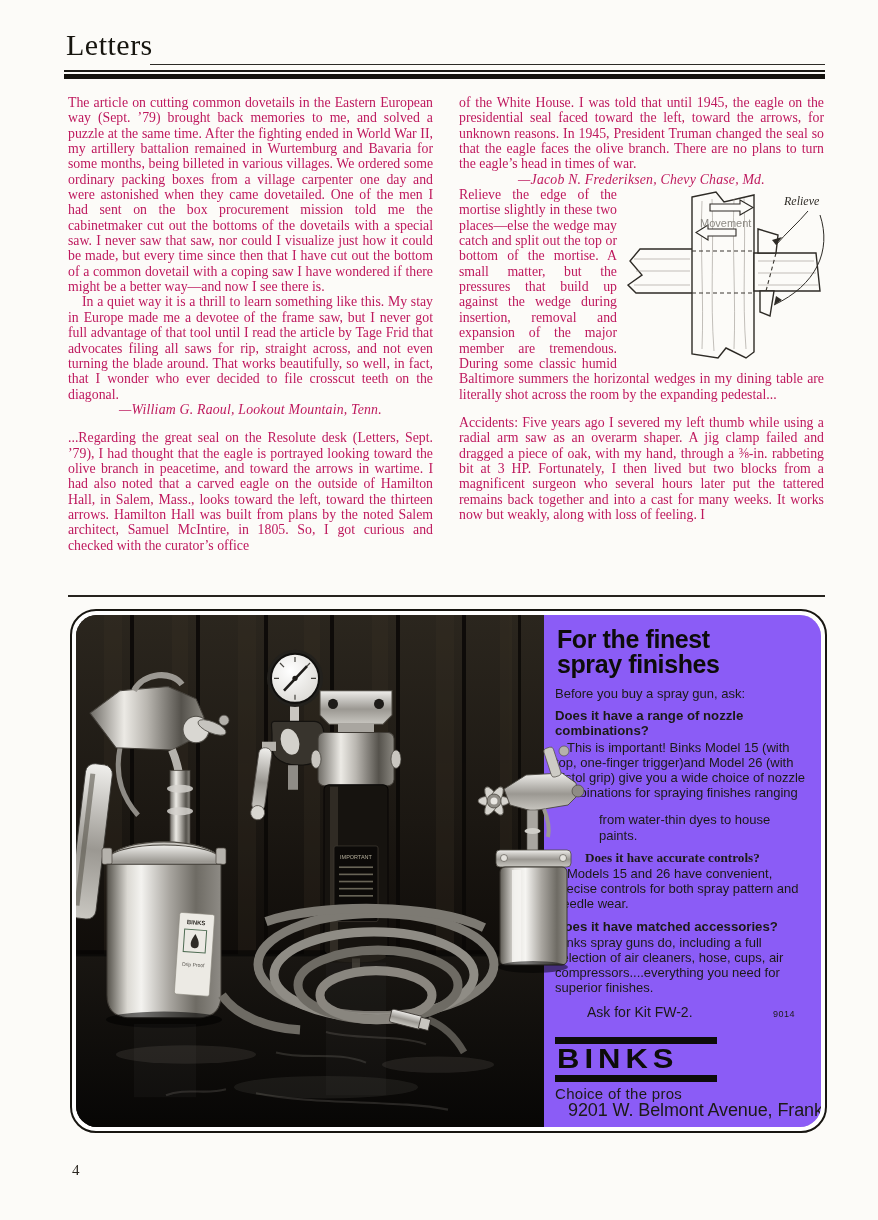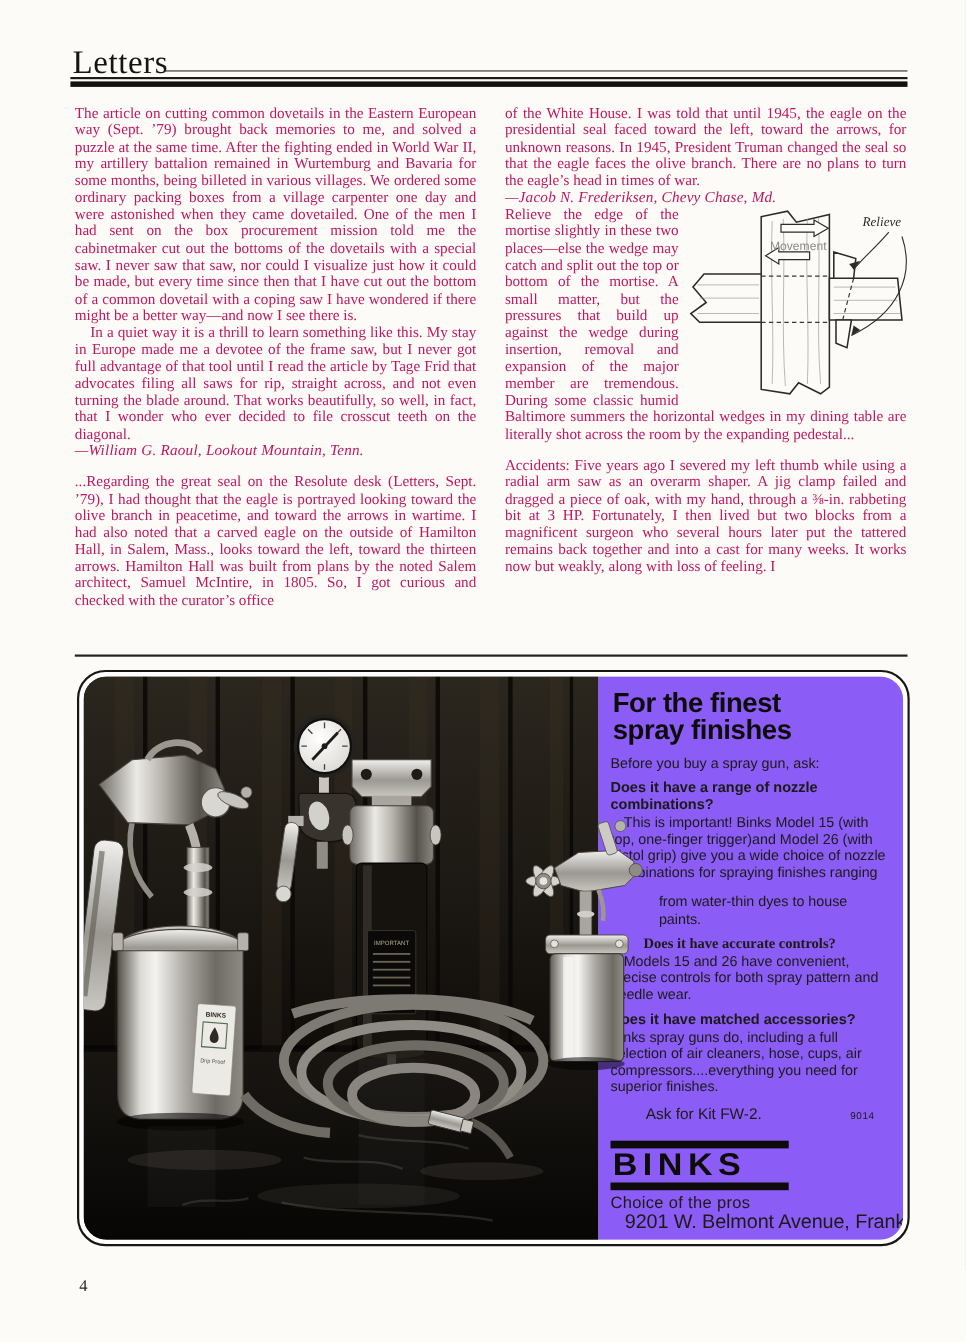--- a/index.html
+++ b/index.html
@@ -1,32 +1,32 @@
 <!DOCTYPE html>
 <html><head>
 <meta charset="utf-8">
 <style>
   html,body{margin:0;padding:0;background:#e8e6e1;}
   .page{position:relative;width:878px;height:1220px;background:#fcfbf8;margin:0 auto;
         font-family:"Liberation Serif",serif;color:#2a2620;overflow:hidden;}
   
-  .masthead-title{position:absolute;left:66px;top:40px;font-size:30px;font-weight:400;
+  .masthead-title{position:absolute;left:66px;top:28px;font-size:30px;font-weight:400;
         letter-spacing:.5px;color:#17150f;}
   .masthead-hairline{position:absolute;left:150px;top:64px;width:675px;height:1px;background:#2c2a26;}
   .masthead-rule-thin{position:absolute;left:64px;top:70px;width:761px;height:2px;background:#1c1a16;}
   .masthead-rule-thick{position:absolute;left:64px;top:74px;width:761px;height:5px;background:#14120e;}
   
   .col{position:absolute;top:95px;width:365px;font-size:13.8px;line-height:15.35px;
         text-align:justify;color:#be185d;}
   .col1{left:68px;}
   .col2{left:459px;}
   .para{margin:0;}
   .para.indent{text-indent:14px;}
   .para.gap{margin-top:13px;}
-  .sig{margin:0;text-align:left;font-style:italic;letter-spacing:.2px;font-family:Liberation Serif, serif;}
+  .sig{margin:0;text-align:center;font-style:italic;letter-spacing:.2px;font-family:Liberation Serif, serif;}
   
   .fig{float:right;width:206px;height:172px;margin:2px -8px 2px 9px;position:relative;}
   .fig svg{position:absolute;left:0;top:0;}
   
   .section-rule{position:absolute;left:68px;top:595px;width:757px;height:2px;background:#26231e;}
   
   .ad{position:absolute;left:70px;top:609px;width:757px;height:524px;border:2px solid #181611;
       border-radius:26px;background:#ffffff;padding:4px;box-sizing:border-box;}
   .ad-inner{position:relative;width:100%;height:100%;border-radius:21px;overflow:hidden;
       display:flex;background:#d8d6d1;}

